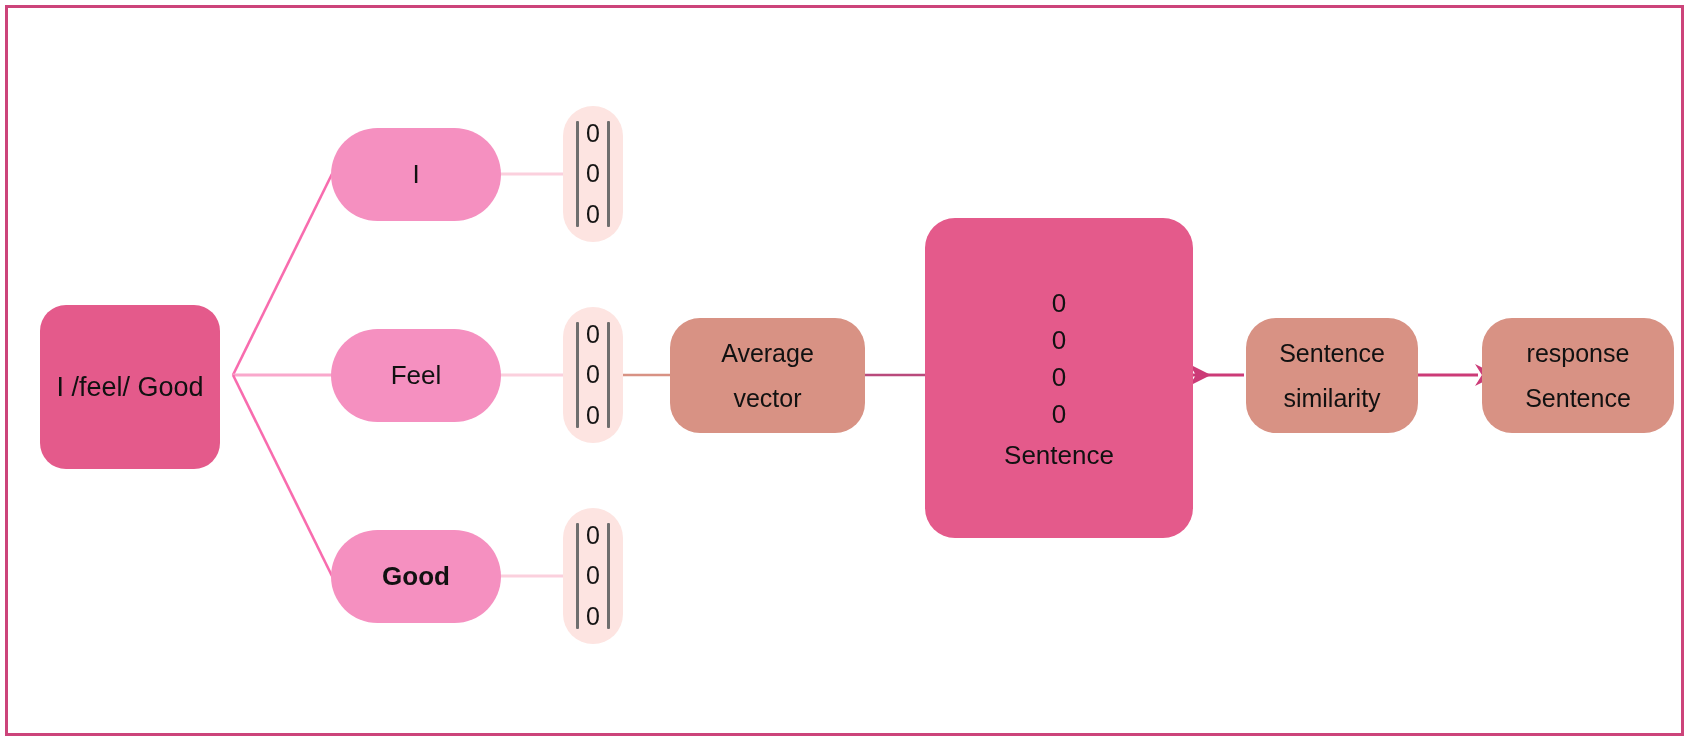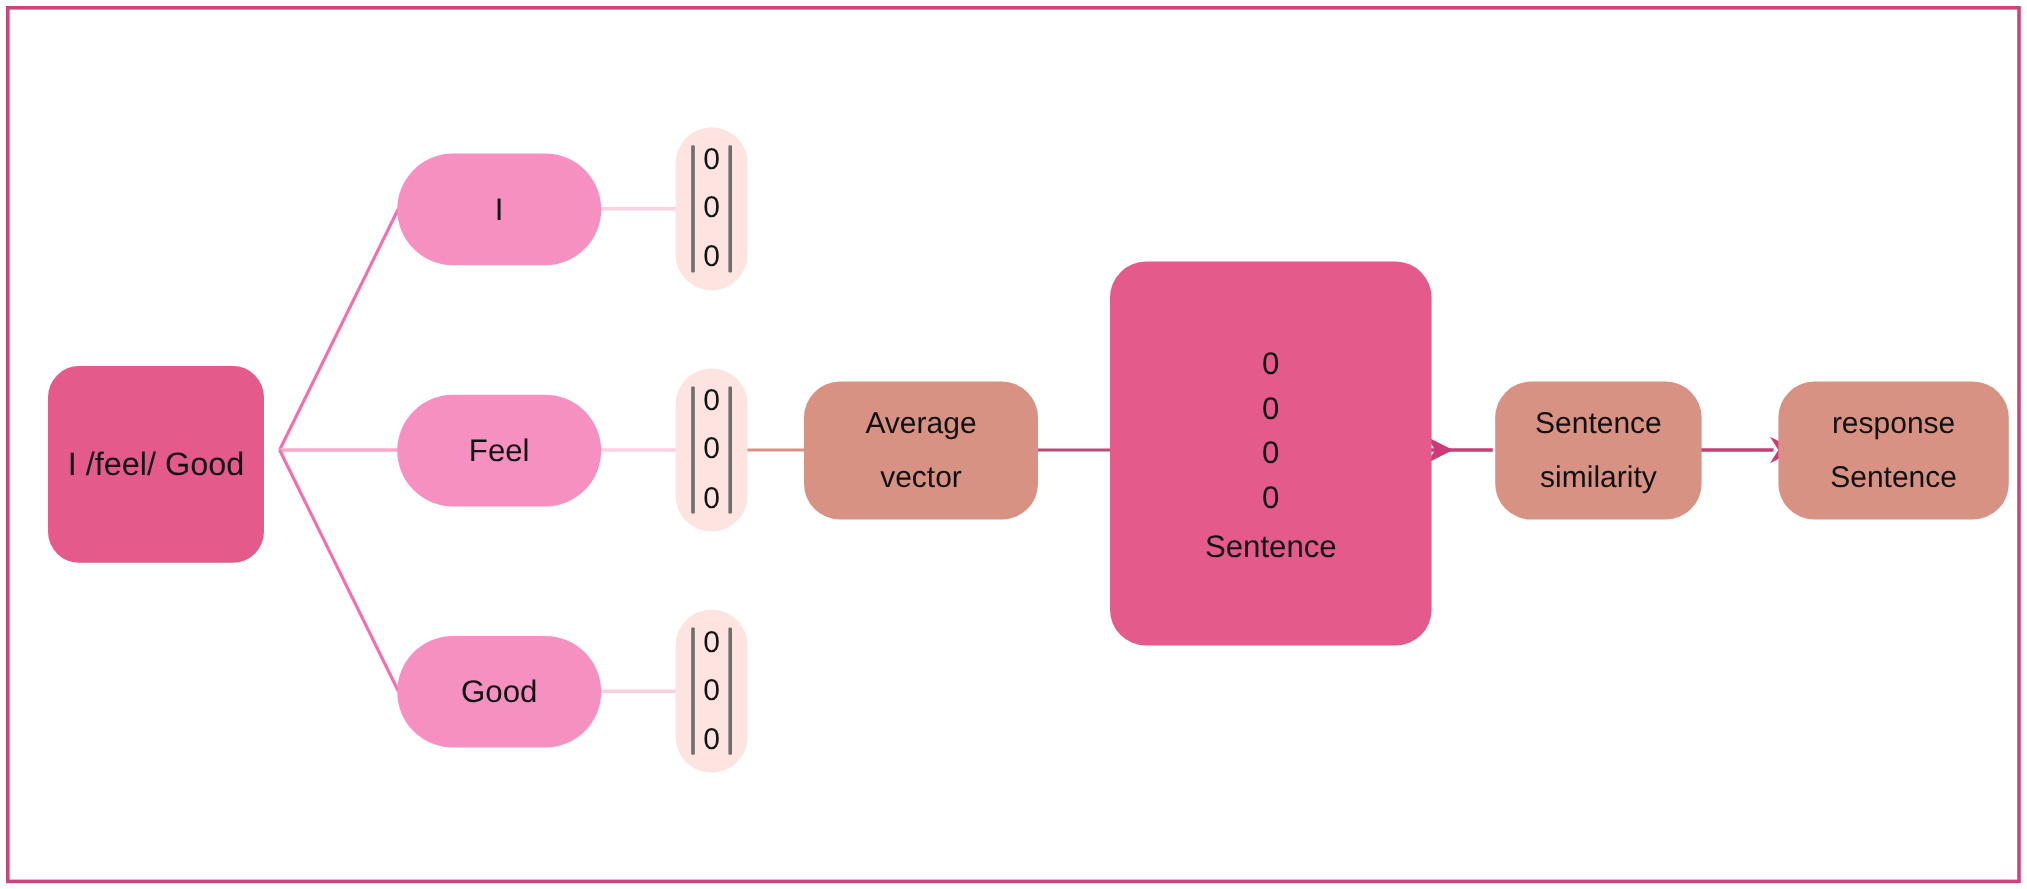--- a/index.html
+++ b/index.html
@@ -159,21 +159,21 @@
   </div>
 
   <div class="node node-token" style="left:331px; top:128px; width:170px; height:93px;">
     <span>I</span>
   </div>
 
   <div class="node node-token" style="left:331px; top:329px; width:170px; height:93px;">
     <span>Feel</span>
   </div>
 
-  <div class="node node-token" style="left:331px; top:530px; width:170px; height:93px;">
+  <div class="node node-token" style="left:331px; top:530px; width:170px; height:93px;font-weight:bold;">
     <span>Good</span>
   </div>
 
   <div class="vector-pill" style="left:563px; top:106px; width:60px; height:136px;">
     <div class="vector-inner">
       <div class="vbar"></div>
       <div class="vnums">
         <span>0</span>
         <span>0</span>
         <span>0</span>

